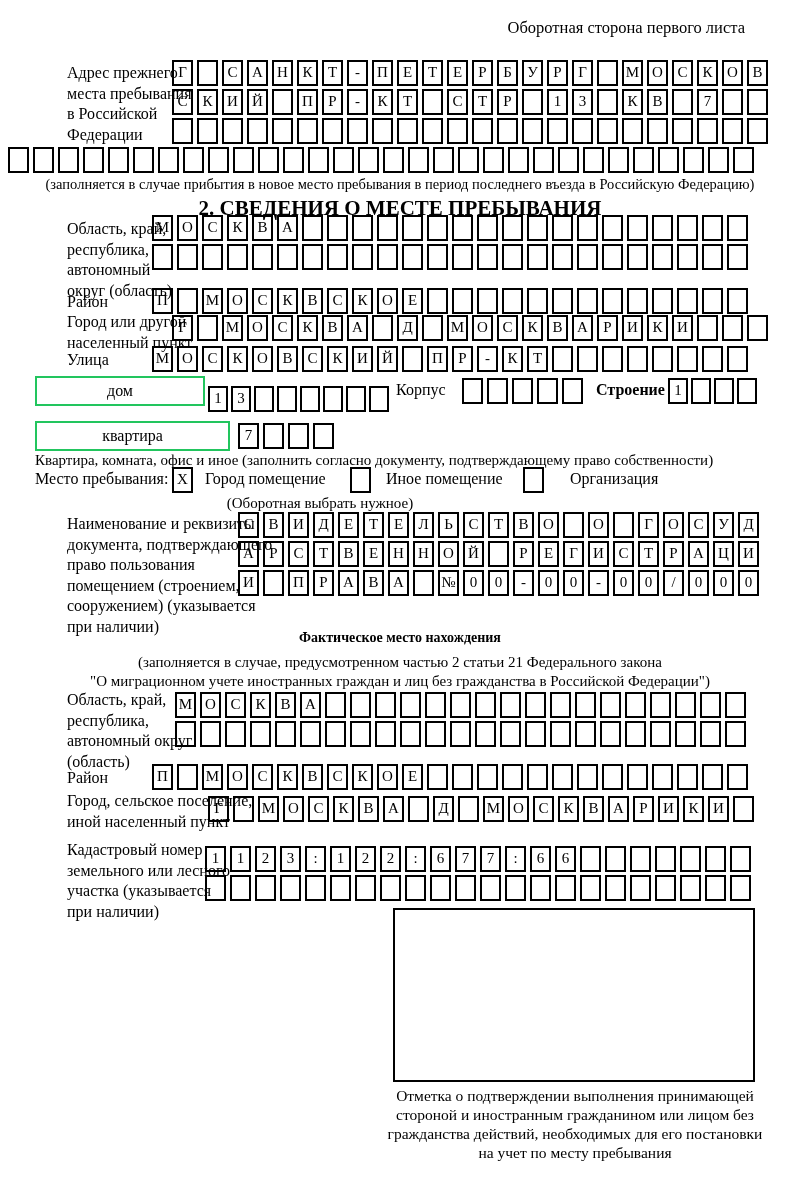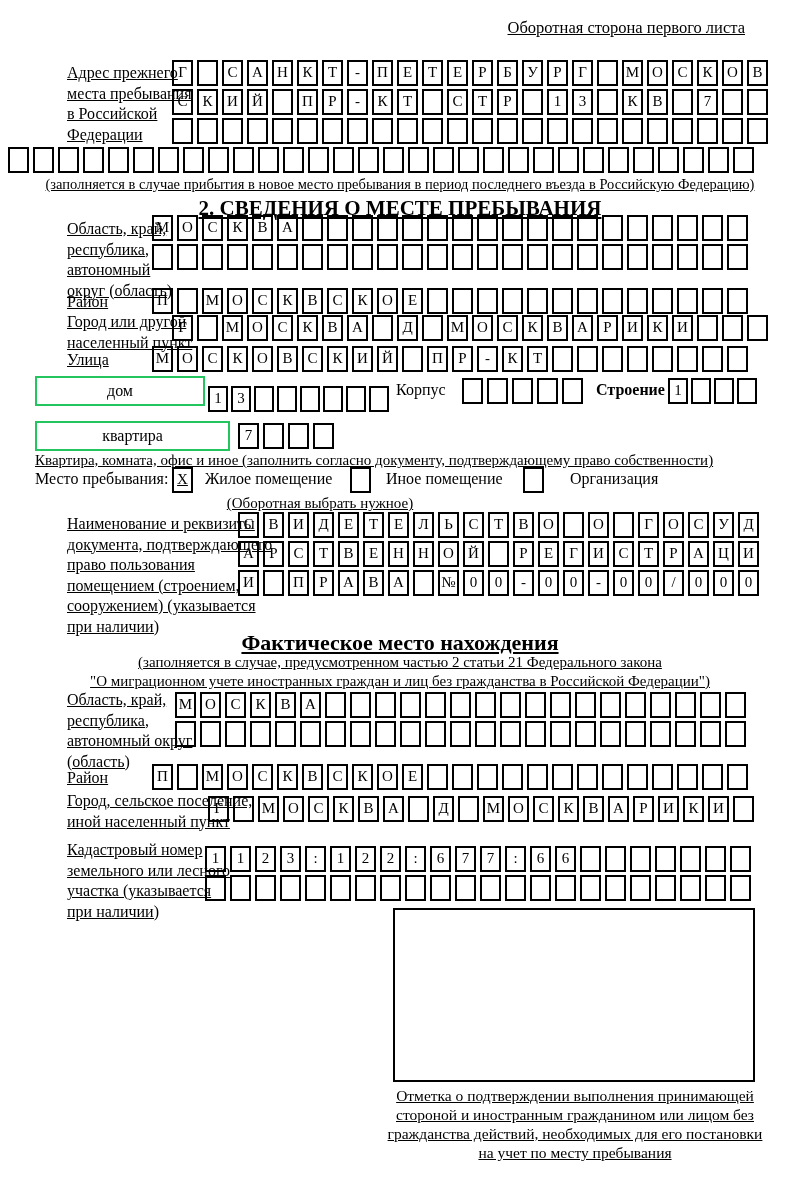--- a/index.html
+++ b/index.html
@@ -1,20 +1,20 @@
 <!DOCTYPE html>
 <html><head>
 <meta charset="utf-8">
 <style>
   html,body{margin:0;padding:0;background:#888;}
   .page{
     position:relative;width:800px;height:1180px;background:#fff;margin:0 auto;
     font-family:"Liberation Serif","DejaVu Serif",serif;color:#000;overflow:hidden;
   }
-  .abs{position:absolute;text-decoration:underline;}
+  .abs{position:absolute;}
   .label{font-size:16px;line-height:20.5px;white-space:pre-line;margin-left:32px;}
   .caption{font-size:14.5px;}
   .center{left:0;width:800px;text-align:center;}
   .bold{font-weight:bold;}
   .boxrow{position:absolute;white-space:nowrap;height:26px;}
   .cell{
     display:inline-block;width:21px;height:26px;border:2px solid #000;
     box-sizing:border-box;margin-right:4px;text-align:center;
     line-height:21px;font-size:15px;vertical-align:top;
   }
@@ -69,38 +69,38 @@
   <div class="boxrow" style="top:378px;left:462px;"><span class="cell"></span><span class="cell"></span><span class="cell"></span><span class="cell"></span><span class="cell"></span></div>
   <div class="inline-label" style="top:381px;left:596px;font-weight:bold;">Строение</div>
   <div class="boxrow pitch-sm" style="top:378px;left:668px;"><span class="cell">1</span><span class="cell"></span><span class="cell"></span><span class="cell"></span></div>
 
   <div class="bigbox" style="top:421px;left:35px;width:195px;">квартира</div>
   <div class="boxrow" style="top:423px;left:238px;"><span class="cell">7</span><span class="cell"></span><span class="cell"></span><span class="cell"></span></div>
   <div class="abs caption" style="top:452px;left:35px;font-size:15px;">Квартира, комната, офис и иное (заполнить согласно документу, подтверждающему право собственности)</div>
 
   <div class="inline-label" style="top:470px;left:35px;">Место пребывания:</div>
   <span class="cell abs" style="top:467px;left:172px;">X</span>
-  <div class="inline-label" style="top:470px;left:205px;">Жилое помещение</div>
+  <div class="inline-label" style="top:470px;left:205px;">Город помещение</div>
   <span class="cell abs" style="top:467px;left:350px;"></span>
   <div class="inline-label" style="top:470px;left:386px;">Иное помещение</div>
   <span class="cell abs" style="top:467px;left:523px;"></span>
   <div class="inline-label" style="top:470px;left:570px;">Организация</div>
   <div class="abs" style="top:495px;left:170px;width:300px;text-align:center;font-size:15px;">(Оборотная выбрать нужное)</div>
 
   <div class="abs label" style="top:514px;left:35px;width:210px;">Наименование и реквизиты
 документа, подтверждающего
 право пользования
 помещением (строением,
 сооружением) (указывается
 при наличии)</div>
   <div class="boxrow" style="top:512px;left:238px;"><span class="cell">С</span><span class="cell">В</span><span class="cell">И</span><span class="cell">Д</span><span class="cell">Е</span><span class="cell">Т</span><span class="cell">Е</span><span class="cell">Л</span><span class="cell">Ь</span><span class="cell">С</span><span class="cell">Т</span><span class="cell">В</span><span class="cell">О</span><span class="cell"></span><span class="cell">О</span><span class="cell"></span><span class="cell">Г</span><span class="cell">О</span><span class="cell">С</span><span class="cell">У</span><span class="cell">Д</span></div>
   <div class="boxrow" style="top:541px;left:238px;"><span class="cell">А</span><span class="cell">Р</span><span class="cell">С</span><span class="cell">Т</span><span class="cell">В</span><span class="cell">Е</span><span class="cell">Н</span><span class="cell">Н</span><span class="cell">О</span><span class="cell">Й</span><span class="cell"></span><span class="cell">Р</span><span class="cell">Е</span><span class="cell">Г</span><span class="cell">И</span><span class="cell">С</span><span class="cell">Т</span><span class="cell">Р</span><span class="cell">А</span><span class="cell">Ц</span><span class="cell">И</span></div>
   <div class="boxrow" style="top:570px;left:238px;"><span class="cell">И</span><span class="cell"></span><span class="cell">П</span><span class="cell">Р</span><span class="cell">А</span><span class="cell">В</span><span class="cell">А</span><span class="cell"></span><span class="cell">№</span><span class="cell">0</span><span class="cell">0</span><span class="cell">-</span><span class="cell">0</span><span class="cell">0</span><span class="cell">-</span><span class="cell">0</span><span class="cell">0</span><span class="cell">/</span><span class="cell">0</span><span class="cell">0</span><span class="cell">0</span></div>
 
-  <div class="abs center bold" style="top:630px;font-size:22px;">Фактическое место нахождения</div>
+  <div class="abs center bold" style="top:630px;font-size:14px;">Фактическое место нахождения</div>
   <div class="abs caption center" style="top:654px;font-size:15px;">(заполняется в случае, предусмотренном частью 2 статьи 21 Федерального закона</div>
   <div class="abs caption center" style="top:673px;font-size:15px;">"О миграционном учете иностранных граждан и лиц без гражданства в Российской Федерации")</div>
 
   <div class="abs label" style="top:690px;left:35px;width:150px;">Область, край,
 республика,
 автономный округ
 (область)</div>
   <div class="boxrow" style="top:692px;left:175px;"><span class="cell">М</span><span class="cell">О</span><span class="cell">С</span><span class="cell">К</span><span class="cell">В</span><span class="cell">А</span><span class="cell"></span><span class="cell"></span><span class="cell"></span><span class="cell"></span><span class="cell"></span><span class="cell"></span><span class="cell"></span><span class="cell"></span><span class="cell"></span><span class="cell"></span><span class="cell"></span><span class="cell"></span><span class="cell"></span><span class="cell"></span><span class="cell"></span><span class="cell"></span><span class="cell"></span></div>
   <div class="boxrow" style="top:721px;left:175px;"><span class="cell"></span><span class="cell"></span><span class="cell"></span><span class="cell"></span><span class="cell"></span><span class="cell"></span><span class="cell"></span><span class="cell"></span><span class="cell"></span><span class="cell"></span><span class="cell"></span><span class="cell"></span><span class="cell"></span><span class="cell"></span><span class="cell"></span><span class="cell"></span><span class="cell"></span><span class="cell"></span><span class="cell"></span><span class="cell"></span><span class="cell"></span><span class="cell"></span><span class="cell"></span></div>
 

